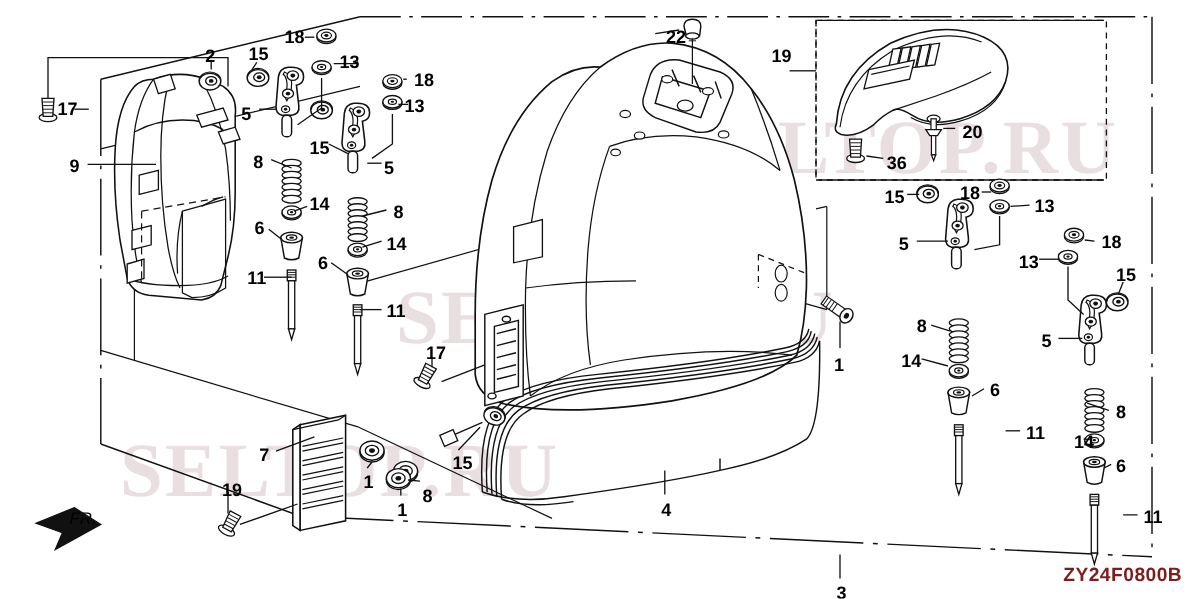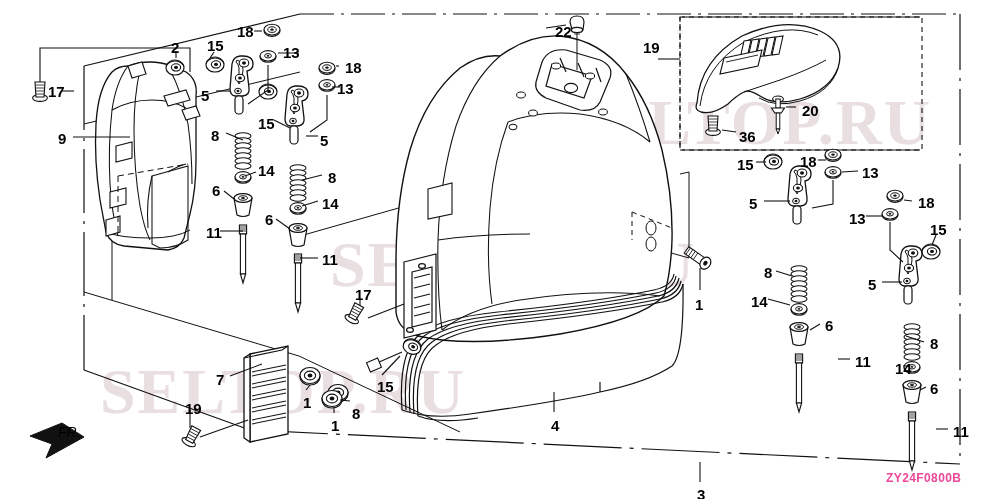--- a/index.html
+++ b/index.html
@@ -25,24 +25,24 @@
     font-family:"Liberation Sans", sans-serif;
     font-size:15px;
     font-weight:700;
     color:#000;
     line-height:1;
     white-space:nowrap;
   }
   .partcode{
     position:absolute;
     font-family:"Liberation Sans", sans-serif;
-    font-size:12px;
+    font-size:16px;
     font-weight:700;
     letter-spacing:.4px;
-    color:#ec4899;
+    color:#7f1d1d;
     white-space:nowrap;
   }
   .frlabel{
     position:absolute;
     font-family:"Liberation Sans", sans-serif;
     font-size:14px;
     font-style:italic;
     font-weight:400;
     color:#000;
     white-space:nowrap;

